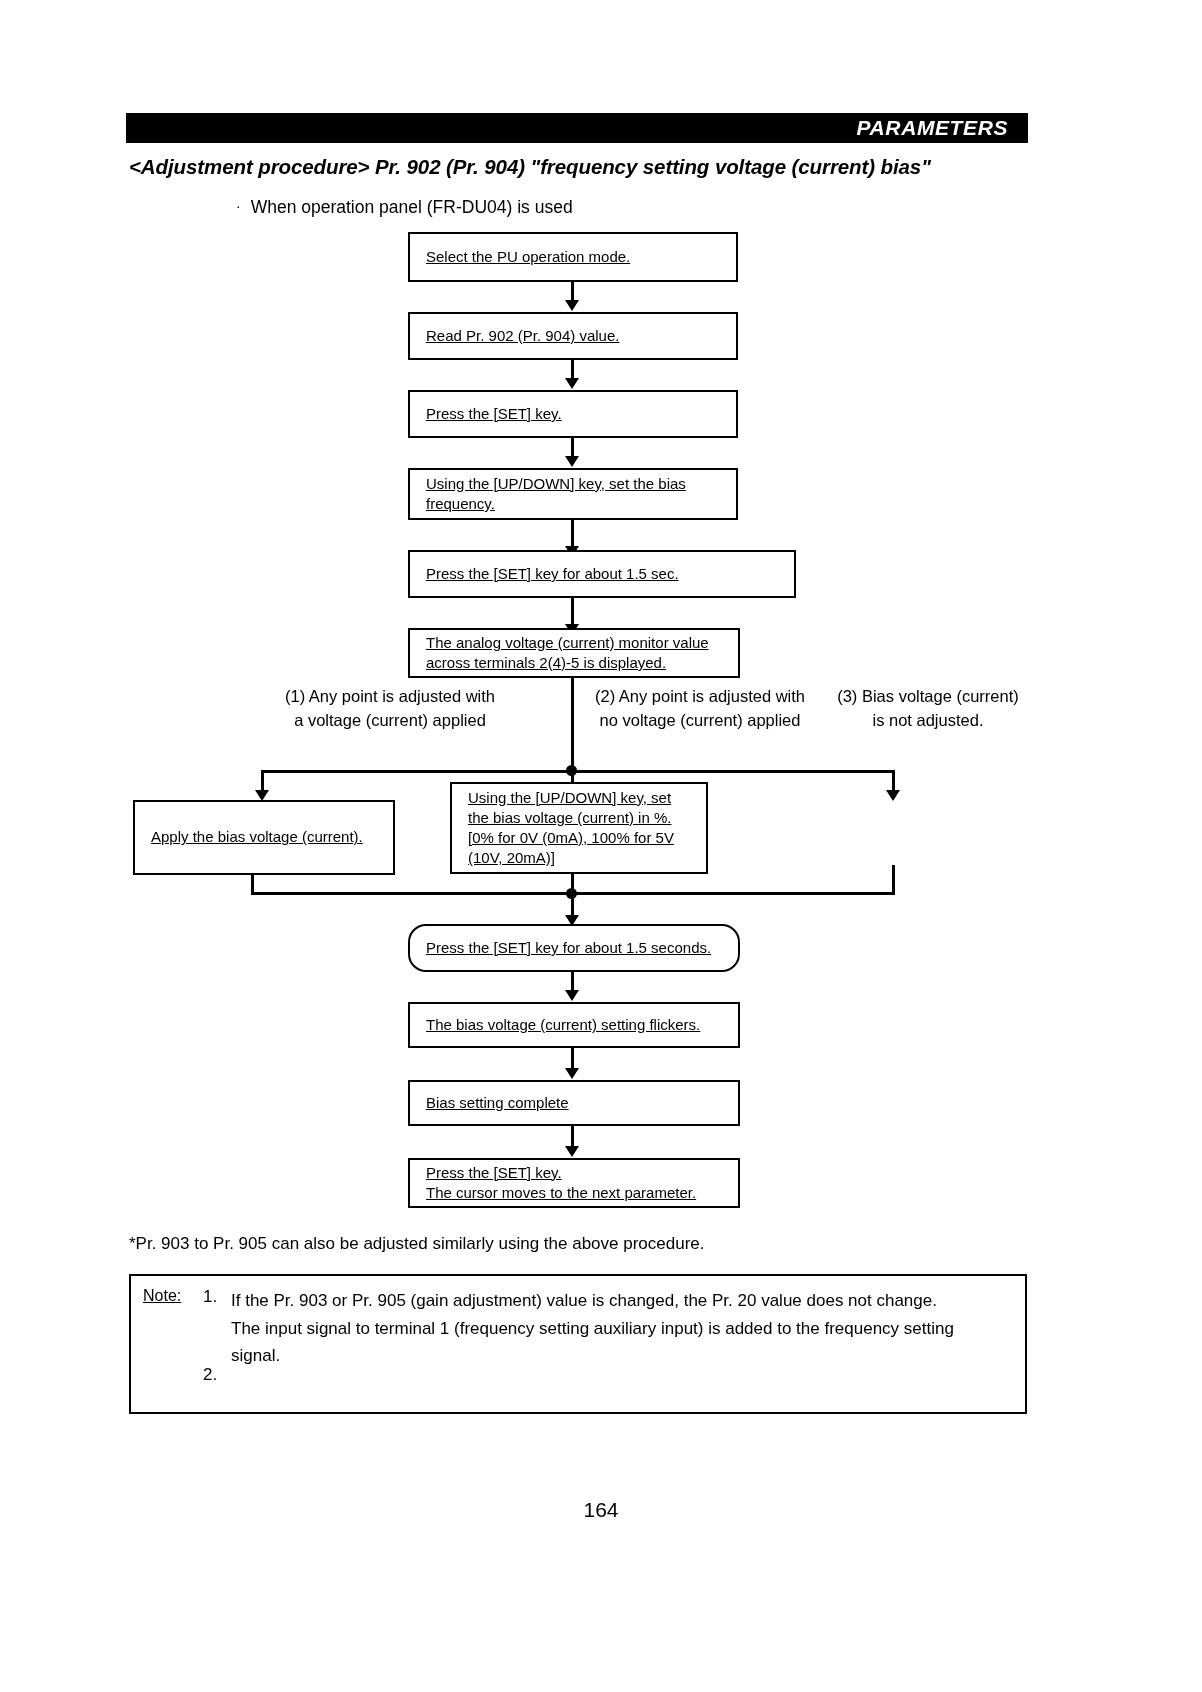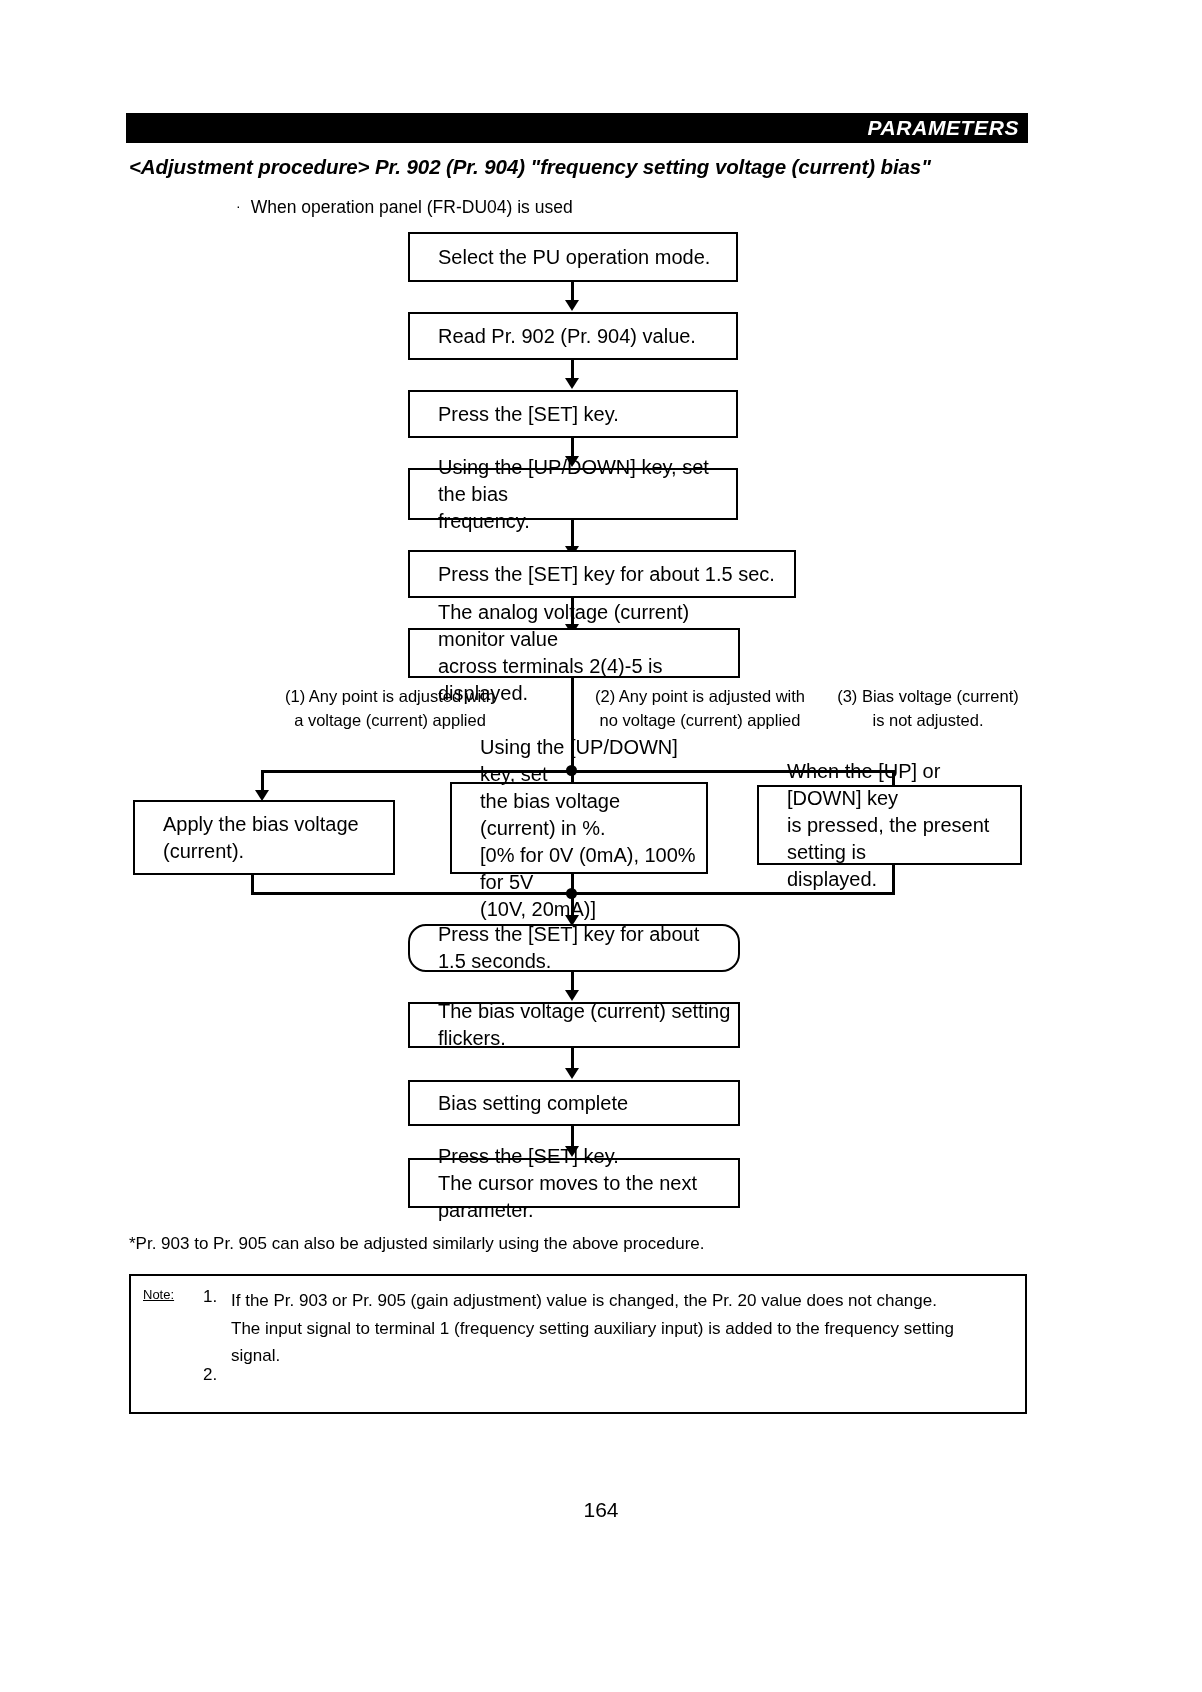--- a/index.html
+++ b/index.html
@@ -34,21 +34,21 @@
     display: flex;
     align-items: center;
     justify-content: flex-end;
   }
   .header-title {
     color: #ffffff;
     font-style: italic;
     font-weight: bold;
     font-size: 21px;
     letter-spacing: 0.6px;
-    padding-right: 9px;
+    padding-right: 20px;
     white-space: nowrap;
   }
 
   
   .section-title {
     position: absolute;
     left: 129px;
     top: 155px;
     font-size: 20.5px;
     font-weight: bold;
@@ -75,25 +75,26 @@
   
   .fbox {
     position: absolute;
     border: 2.5px solid #000000;
     background: #ffffff;
     box-sizing: border-box;
     display: flex;
     align-items: center;
   }
   .fbox .txt {
-    padding-left: 28px;
+    padding-left: 16px;
     padding-right: 6px;
-    font-size: 20px;
+    font-size: 15px;
     line-height: 1.35;
     white-space: pre-line;
+    text-decoration: underline;
   }
 
   
   .vline {
     position: absolute;
     width: 2.5px;
     background: #000000;
   }
   .hline {
     position: absolute;
@@ -142,21 +143,21 @@
     width: 898px;
     height: 140px;
     border: 2.5px solid #000000;
     box-sizing: border-box;
     background: #ffffff;
   }
   .note-label {
     position: absolute;
     left: 12px;
     top: 11px;
-    font-size: 13px;
+    font-size: 16px;
     text-decoration: underline;
   }
   .note-num {
     position: absolute;
     font-size: 17px;
   }
   .note-text {
     position: absolute;
     font-size: 17px;
     line-height: 1.62;
@@ -249,25 +250,20 @@
     <span class="txt">Apply the bias voltage (current).</span>
   </div>
 
   <div class="fbox" style="left:450px; top:782px; width:258px; height:92px;">
     <span class="txt">Using the [UP/DOWN] key, set
 the bias voltage (current) in %.
 [0% for 0V (0mA), 100% for 5V
 (10V, 20mA)]</span>
   </div>
 
-  <div class="fbox" style="left:757px; top:785px; width:265px; height:80px;">
-    <span class="txt">When the [UP] or [DOWN] key
-is pressed, the present setting is
-displayed.</span>
-  </div>
 
   <div class="vline" style="left:251px; top:875px; height:19px;"></div>
   <div class="vline" style="left:571px; top:874px; height:20px;"></div>
   <div class="vline" style="left:892px; top:865px; height:29px;"></div>
   <div class="hline" style="left:251px; top:892px; width:644px;"></div>
   <div class="jdot" style="left:566px; top:888px;"></div>
 
   <div class="vline" style="left:571px; top:892px; height:25px;"></div>
   <div class="arrowhead" style="left:565px; top:915px;"></div>
 

